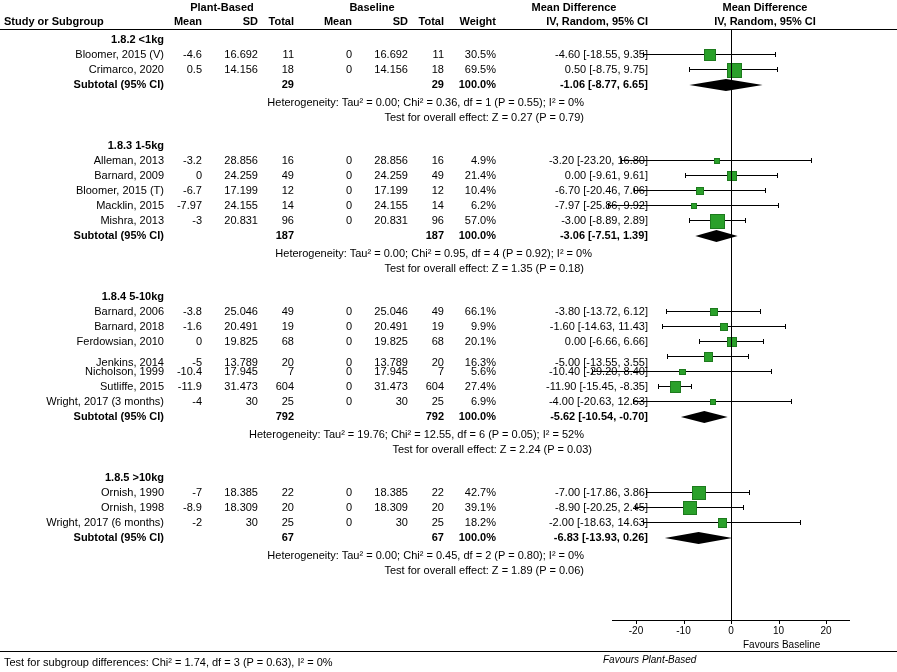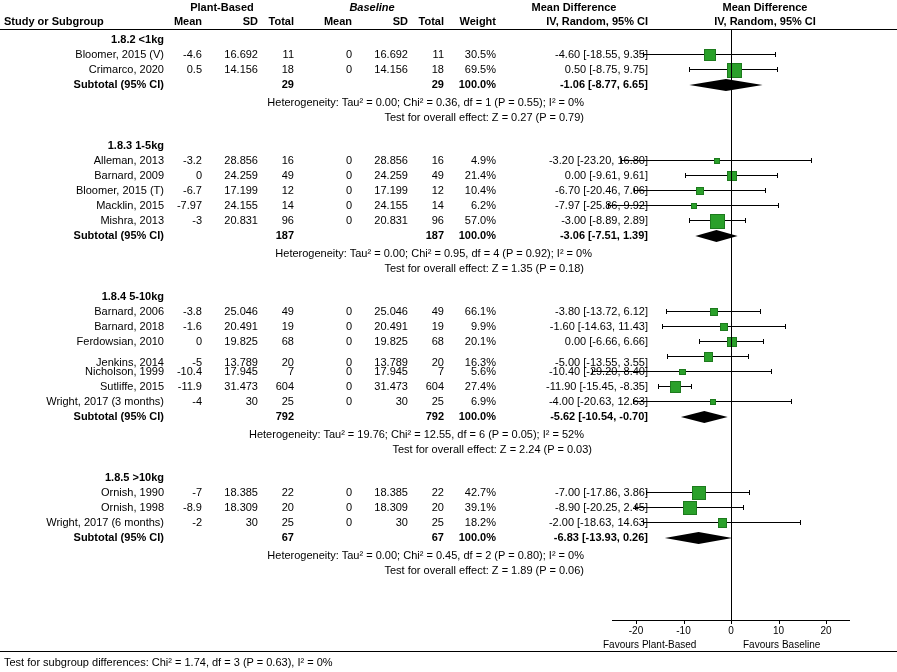--- a/index.html
+++ b/index.html
@@ -41,21 +41,21 @@
 
   .note{position:absolute;font-size:11px;white-space:nowrap;}
 </style>
 </head>
 <body>
 
 <div id="root">
 
   <div class="hdr">
     <div class="cell grp" style="left:150px;top:1px;width:144px;">Plant-Based</div>
-    <div class="cell grp" style="left:300px;top:1px;width:144px;font-style:italic;">Baseline</div>
+    <div class="cell grp" style="left:300px;top:1px;width:144px;">Baseline</div>
     <div class="cell grp" style="left:500px;top:1px;width:148px;">Mean Difference</div>
     <div class="cell grp" style="left:640px;top:1px;width:250px;">Mean Difference</div>
 
     <div class="cell" style="left:4px;top:15px;width:160px;text-align:left;">Study or Subgroup</div>
     <div class="cell" style="left:150px;top:15px;width:52px;text-align:right;">Mean</div>
     <div class="cell" style="left:206px;top:15px;width:52px;text-align:right;">SD</div>
     <div class="cell" style="left:258px;top:15px;width:36px;text-align:right;">Total</div>
     <div class="cell" style="left:300px;top:15px;width:52px;text-align:right;">Mean</div>
     <div class="cell" style="left:356px;top:15px;width:52px;text-align:right;">SD</div>
     <div class="cell" style="left:408px;top:15px;width:36px;text-align:right;">Total</div>
@@ -406,19 +406,19 @@
       <div class="tick" style="left: 51px; top: 620px;"></div>
       <div class="ticklab" style="left: 31px; top: 625px;">-20</div>
       <div class="tick" style="left: 98.5px; top: 620px;"></div>
       <div class="ticklab" style="left: 78.5px; top: 625px;">-10</div>
       <div class="tick" style="left: 146px; top: 620px;"></div>
       <div class="ticklab" style="left: 126px; top: 625px;">0</div>
       <div class="tick" style="left: 193.5px; top: 620px;"></div>
       <div class="ticklab" style="left: 173.5px; top: 625px;">10</div>
       <div class="tick" style="left: 241px; top: 620px;"></div>
       <div class="ticklab" style="left: 221px; top: 625px;">20</div>
-      <div class="favlab" style="left: 18px; top: 639px;">Favours Plant-Based</div>
+      <div class="favlab" style="left: 18px; top: 654px; font-style: italic;">Favours Plant-Based</div>
       <div class="favlab" style="left: 158px; top: 639px;">Favours Baseline</div>
     </div>
 
   <div class="rule" style="left:0;top:651px;width:897px;"></div>
   <div class="note" style="left:4px;top:656px;">Test for subgroup differences: Chi² = 1.74, df = 3 (P = 0.63), I² = 0%</div>
 </div>
 
 </body></html>

